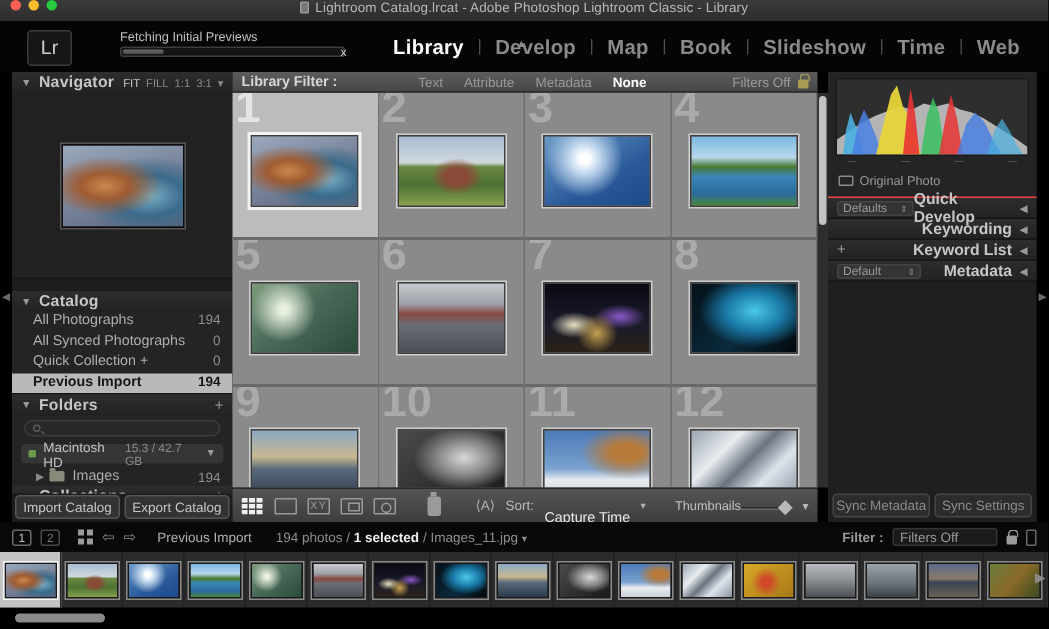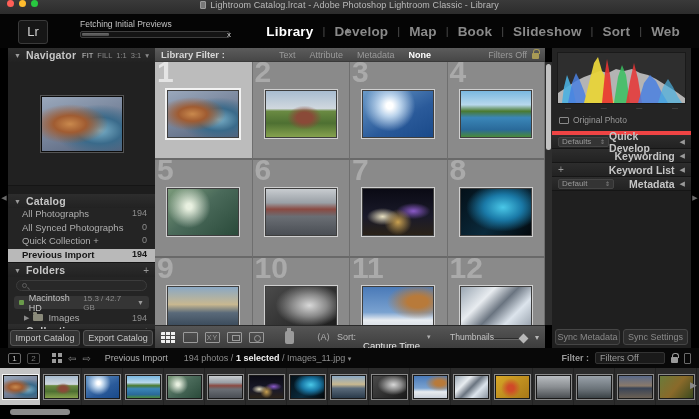--- a/index.html
+++ b/index.html
@@ -115,21 +115,21 @@
   .tb-chev { color:#b8b8b8; font-size:8px; margin-left:8px; cursor:pointer; }
 
   
   .right-panel { position:absolute; left:552px; top:48px; width:139px; height:300px; background:#1f1f1f; }
   .rsec-head { height:14px; display:flex; align-items:center; background:linear-gradient(#2d2d2d,#222); border-bottom:1px solid #161616; padding:0 6px; cursor:pointer; }
   .rsec-title { margin-left:auto; font-size:10.5px; font-weight:bold; color:#c6c6c6; }
   .rsec-head .tri { font-size:7px; color:#9a9a9a; margin-left:5px; }
   .rsec-head .lead { margin-right:auto; color:#9a9a9a; font-size:10px; cursor:pointer; }
   .mini-select { width:56px; height:10px; background:#343434; border:1px solid #444; border-radius:2px; font-size:8px; color:#9a9a9a; display:flex; align-items:center; padding:0 3px; margin-right:auto; cursor:pointer; }
   .mini-select .ud { margin-left:auto; font-size:6px; color:#8a8a8a; }
-  .hist-wrap { background:#242424; padding:4px 5px 2px 5px; border-bottom:4px solid #ef4444; }
+  .hist-wrap { background:#242424; padding:4px 5px 2px 5px; border-bottom:1px solid #ef4444; }
   .hist-box { height:52px; background:#2e2e2e; border:1px solid #1a1a1a; }
   .hist-ticks { display:flex; justify-content:space-between; padding:1px 8px; }
   .hist-ticks span { color:#6a6a6a; font-size:6px; }
   .orig-photo { display:flex; align-items:center; gap:4px; padding:3px 2px 4px 2px; }
   .op-icon { width:10px; height:7px; border:1px solid #8a8a8a; border-radius:1px; }
   .op-label { font-size:8.5px; color:#9a9a9a; }
   .right-footer { position:absolute; bottom:0; left:0; width:139px; height:21px; background:#1f1f1f; display:flex; gap:3px; padding:2px 3px 3px 3px; }
   .right-footer .footer-btn { color:#8a8a8a; border-color:#464646; background:#2c2c2c; }
 
   
@@ -207,21 +207,21 @@
         <span class="module active">Library</span>
         <span class="mod-sep">|</span>
         <span class="module">Develop</span>
         <span class="mod-sep">|</span>
         <span class="module">Map</span>
         <span class="mod-sep">|</span>
         <span class="module">Book</span>
         <span class="mod-sep">|</span>
         <span class="module">Slideshow</span>
         <span class="mod-sep">|</span>
-        <span class="module">Sort</span>
+        <span class="module">Time</span>
         <span class="mod-sep">|</span>
         <span class="module">Web</span>
       </div>
   </div>
   <div class="top-collapse">▲</div>
 
   <div class="rail left">◀</div>
   <div class="rail right">▶</div>
 
   <div class="left-panel">

